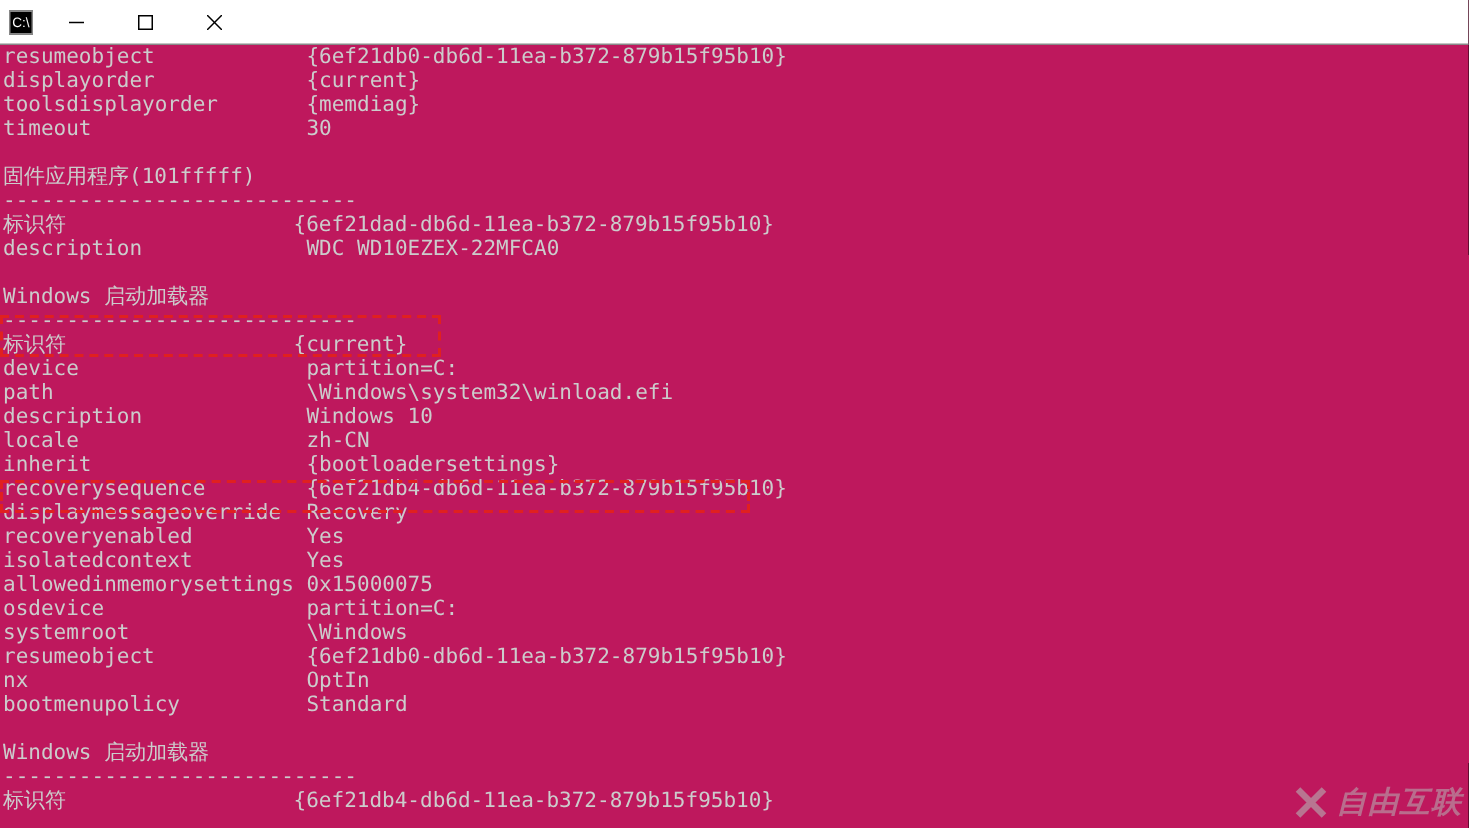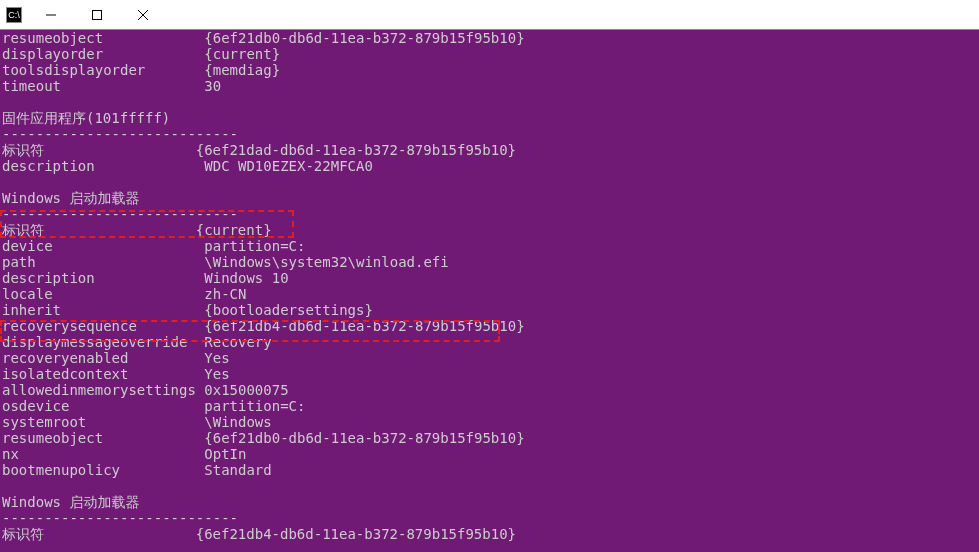--- a/index.html
+++ b/index.html
@@ -50,21 +50,21 @@
     font-size: 14px;
     color: #000;
   }
   .titlebar .btn svg { width: 10px; height: 10px; }
   .terminal {
     position: absolute;
     top: 30px;
     left: 0;
     right: 0;
     bottom: 0;
-    background: #701a75;
+    background: #be185d;
     color: #ccc;
     font-family: "NSimSun", "SimSun", "Consolas", monospace;
     font-size: 14px;
     line-height: 16px;
     padding: 0 2px;
     white-space: pre;
   }
   .row { height: 16px; white-space: pre; }
   .highlight-box-1 {
     position: absolute;
@@ -124,14 +124,20 @@
           </svg>
       </div>
     </div>
   </div>
 
   <div class="terminal" id="terminal"><div class="row">resumeobject            {6ef21db0-db6d-11ea-b372-879b15f95b10}</div><div class="row">displayorder            {current}</div><div class="row">toolsdisplayorder       {memdiag}</div><div class="row">timeout                 30</div><div class="row">&nbsp;</div><div class="row">固件应用程序(101fffff)</div><div class="row">----------------------------</div><div class="row">标识符                  {6ef21dad-db6d-11ea-b372-879b15f95b10}</div><div class="row">description             WDC WD10EZEX-22MFCA0</div><div class="row">&nbsp;</div><div class="row">Windows 启动加载器</div><div class="row">----------------------------</div><div class="row">标识符                  {current}</div><div class="row">device                  partition=C:</div><div class="row">path                    \Windows\system32\winload.efi</div><div class="row">description             Windows 10</div><div class="row">locale                  zh-CN</div><div class="row">inherit                 {bootloadersettings}</div><div class="row">recoverysequence        {6ef21db4-db6d-11ea-b372-879b15f95b10}</div><div class="row">displaymessageoverride  Recovery</div><div class="row">recoveryenabled         Yes</div><div class="row">isolatedcontext         Yes</div><div class="row">allowedinmemorysettings 0x15000075</div><div class="row">osdevice                partition=C:</div><div class="row">systemroot              \Windows</div><div class="row">resumeobject            {6ef21db0-db6d-11ea-b372-879b15f95b10}</div><div class="row">nx                      OptIn</div><div class="row">bootmenupolicy          Standard</div><div class="row">&nbsp;</div><div class="row">Windows 启动加载器</div><div class="row">----------------------------</div><div class="row">标识符                  {6ef21db4-db6d-11ea-b372-879b15f95b10}</div></div>
 
   <div class="highlight-box-1"></div>
   <div class="highlight-box-2"></div>
 
+  <div class="watermark">
+    <svg width="26" height="26" viewBox="0 0 24 24">
+      <path d="M4 4 L20 20 M20 4 L4 20" stroke="rgba(180,180,180,0.6)" stroke-width="4" fill="none"></path>
+    </svg>
+    <span>自由互联</span>
+  </div>
 
 </div>
 
 </body></html>

